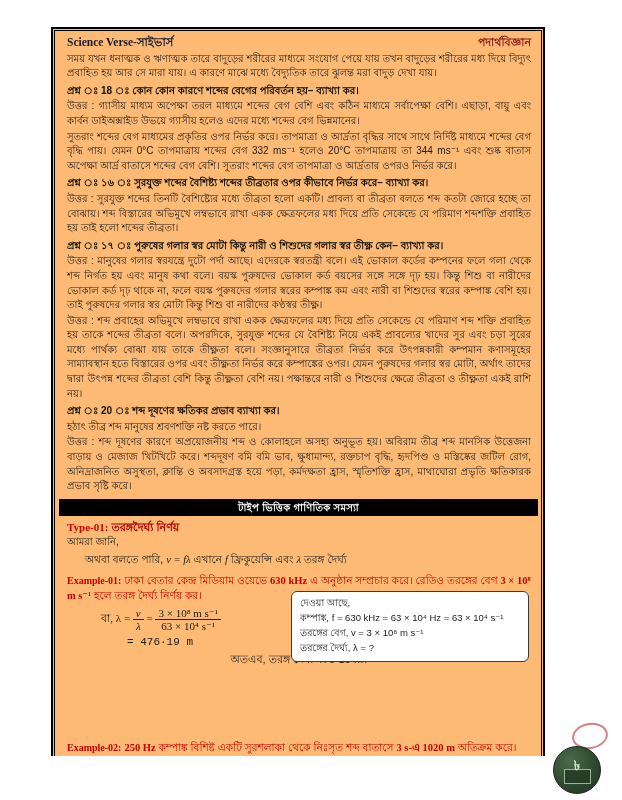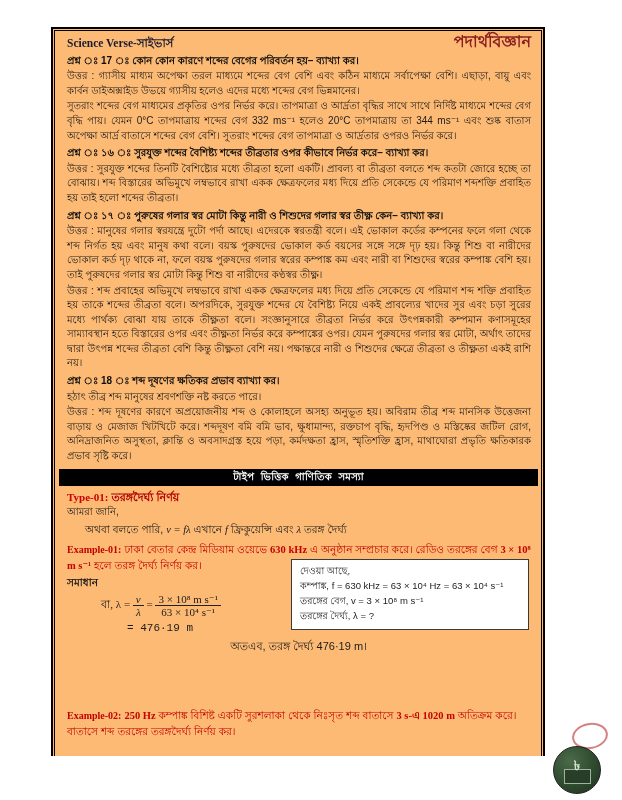--- a/index.html
+++ b/index.html
@@ -14,27 +14,27 @@
     border:2px solid #000;border-bottom:none;background:#fdba74;
   }
   .page-inner{
     margin:1px 1px 0 1px;height:726px;
     border:1px solid #000;border-bottom:none;
     padding:4px 10px 0 12px;overflow:hidden;
     font-size:10px;line-height:14.6px;text-align:justify;
   }
   .hdr{display:flex;justify-content:space-between;align-items:baseline;margin-bottom:2px;text-align:left;}
   .hdr-left{font-family:"Liberation Serif","DejaVu Serif",serif;font-weight:bold;font-size:11.5px;color:#1b1b30;}
-  .hdr-right{font-weight:bold;font-size:16px;color:#8b1f1f;}
+  .hdr-right{font-weight:bold;font-size:11px;color:#8b1f1f;}
   p{margin:0;}
   .q{font-weight:bold;margin-top:3px;color:#0d0d0d;}
   .a{margin-top:1px;}
   .banner{
     background:#000;color:#fff;text-align:center;font-size:10px;line-height:15px;
-    margin:5px -7px 4px -8px;padding:1px 0;font-weight:bold;letter-spacing:.3px;font-family:Liberation Mono, monospace;
+    margin:5px -7px 4px -8px;padding:1px 0;font-weight:bold;letter-spacing:.3px;
   }
   .type-line{font-weight:bold;font-size:11px;margin-top:2px;text-align:left;}
   .type-label{color:#cc0000;font-family:"Liberation Serif","DejaVu Serif",serif;}
   .type-title{color:#b30000;}
   .mathtext{font-family:"Liberation Serif","DejaVu Serif",serif;}
   .mvar{font-family:"Liberation Serif","DejaVu Serif",serif;font-style:italic;}
   .know{margin-left:18px;margin-top:2px;text-align:left;font-size:10.5px;}
   .example{color:#c40000;font-size:10.5px;margin-top:5px;text-align:left;line-height:15.5px;}
   .example .ex-label{font-weight:bold;font-family:"Liberation Serif","DejaVu Serif",serif;font-size:10px;}
   .example .ex-num{font-weight:bold;font-family:"Liberation Serif","DejaVu Serif",serif;}
@@ -72,34 +72,35 @@
 <body>
 
 <div class="page-frame">
   <div class="page-inner">
 
     <div class="hdr">
       <span class="hdr-left">Science Verse-সাইভার্স</span>
       <span class="hdr-right">পদার্থবিজ্ঞান</span>
     </div>
 
+    <p class="a">সময় যখন ধনাত্মক ও ঋণাত্মক তারে বাদুড়ের শরীরের মাধ্যমে সংযোগ পেয়ে যায় তখন বাদুড়ের শরীরের মধ্য দিয়ে বিদ্যুৎ প্রবাহিত হয় আর সে মারা যায়। এ কারণে মাঝে মধ্যে বৈদ্যুতিক তারে ঝুলন্ত মরা বাদুড় দেখা যায়।</p>
 
-    <p class="q">প্রশ্ন ঃ 17 ঃ কোন কোন কারণে শব্দের বেগের পরিবর্তন হয়– ব্যাখ্যা কর।</p>
+    <p class="q">প্রশ্ন ঃ 18 ঃ কোন কোন কারণে শব্দের বেগের পরিবর্তন হয়– ব্যাখ্যা কর।</p>
     <p class="a">উত্তর : গ্যাসীয় মাধ্যম অপেক্ষা তরল মাধ্যমে শব্দের বেগ বেশি এবং কঠিন মাধ্যমে সর্বাপেক্ষা বেশি। এছাড়া, বায়ু এবং কার্বন ডাইঅক্সাইড উভয়ে গ্যাসীয় হলেও এদের মধ্যে শব্দের বেগ ভিন্নমানের।</p>
     <p class="a">সুতরাং শব্দের বেগ মাধ্যমের প্রকৃতির ওপর নির্ভর করে। তাপমাত্রা ও আর্দ্রতা বৃদ্ধির সাথে সাথে নির্দিষ্ট মাধ্যমে শব্দের বেগ বৃদ্ধি পায়। যেমন 0°C তাপমাত্রায় শব্দের বেগ 332 ms⁻¹ হলেও 20°C তাপমাত্রায় তা 344 ms⁻¹ এবং শুষ্ক বাতাস অপেক্ষা আর্দ্র বাতাসে শব্দের বেগ বেশি। সুতরাং শব্দের বেগ তাপমাত্রা ও আর্দ্রতার ওপরও নির্ভর করে।</p>
 
     <p class="q">প্রশ্ন ঃ ১৬ ঃ সুরযুক্ত শব্দের বৈশিষ্ট্য শব্দের তীব্রতার ওপর কীভাবে নির্ভর করে– ব্যাখ্যা কর।</p>
     <p class="a">উত্তর : সুরযুক্ত শব্দের তিনটি বৈশিষ্ট্যের মধ্যে তীব্রতা হলো একটি। প্রাবল্য বা তীব্রতা বলতে শব্দ কতটা জোরে হচ্ছে তা বোঝায়। শব্দ বিস্তারের অভিমুখে লম্বভাবে রাখা একক ক্ষেত্রফলের মধ্য দিয়ে প্রতি সেকেন্ডে যে পরিমাণ শব্দশক্তি প্রবাহিত হয় তাই হলো শব্দের তীব্রতা।</p>
 
     <p class="q">প্রশ্ন ঃ ১৭ ঃ পুরুষের গলার স্বর মোটা কিন্তু নারী ও শিশুদের গলার স্বর তীক্ষ্ণ কেন– ব্যাখ্যা কর।</p>
     <p class="a">উত্তর : মানুষের গলার স্বরযন্ত্রে দুটো পর্দা আছে। এদেরকে স্বরতন্ত্রী বলে। এই ভোকাল কর্ডের কম্পনের ফলে গলা থেকে শব্দ নির্গত হয় এবং মানুষ কথা বলে। বয়স্ক পুরুষদের ভোকাল কর্ড বয়সের সঙ্গে সঙ্গে দৃঢ় হয়। কিন্তু শিশু বা নারীদের ভোকাল কর্ড দৃঢ় থাকে না, ফলে বয়স্ক পুরুষদের গলার স্বরের কম্পাঙ্ক কম এবং নারী বা শিশুদের স্বরের কম্পাঙ্ক বেশি হয়। তাই পুরুষদের গলার স্বর মোটা কিন্তু শিশু বা নারীদের কণ্ঠস্বর তীক্ষ্ণ।</p>
 
     <p class="a">উত্তর : শব্দ প্রবাহের অভিমুখে লম্বভাবে রাখা একক ক্ষেত্রফলের মধ্য দিয়ে প্রতি সেকেন্ডে যে পরিমাণ শব্দ শক্তি প্রবাহিত হয় তাকে শব্দের তীব্রতা বলে। অপরদিকে, সুরযুক্ত শব্দের যে বৈশিষ্ট্য নিয়ে একই প্রাবল্যের খাদের সুর এবং চড়া সুরের মধ্যে পার্থক্য বোঝা যায় তাকে তীক্ষ্ণতা বলে। সংজ্ঞানুসারে তীব্রতা নির্ভর করে উৎপন্নকারী কম্পমান কণাসমূহের সাম্যাবস্থান হতে বিস্তারের ওপর এবং তীক্ষ্ণতা নির্ভর করে কম্পাঙ্কের ওপর। যেমন পুরুষদের গলার স্বর মোটা, অর্থাৎ তাদের দ্বারা উৎপন্ন শব্দের তীব্রতা বেশি কিন্তু তীক্ষ্ণতা বেশি নয়। পক্ষান্তরে নারী ও শিশুদের ক্ষেত্রে তীব্রতা ও তীক্ষ্ণতা একই রাশি নয়।</p>
 
-    <p class="q">প্রশ্ন ঃ 18 ঃ শব্দ দূষণের ক্ষতিকর প্রভাব  ব্যাখ্যা কর।</p>
+    <p class="q">প্রশ্ন ঃ 20 ঃ শব্দ দূষণের ক্ষতিকর প্রভাব  ব্যাখ্যা কর।</p>
     <p class="a">হঠাৎ তীব্র শব্দ মানুষের শ্রবণশক্তি নষ্ট করতে পারে।</p>
     <p class="a">উত্তর : শব্দ দূষণের কারণে অপ্রয়োজনীয় শব্দ ও কোলাহলে অসহ্য অনুভূত হয়। অবিরাম তীব্র শব্দ মানসিক উত্তেজনা বাড়ায় ও মেজাজ খিটখিটে করে। শব্দদূষণ বমি বমি ভাব, ক্ষুধামান্দ্য, রক্তচাপ বৃদ্ধি, হৃদপিণ্ড ও মস্তিষ্কের জটিল রোগ, অনিদ্রাজনিত অসুস্থতা, ক্লান্তি ও অবসাদগ্রস্ত হয়ে পড়া, কর্মদক্ষতা হ্রাস, স্মৃতিশক্তি হ্রাস, মাথাঘোরা প্রভৃতি ক্ষতিকারক প্রভাব সৃষ্টি করে।</p>
 
     <div class="banner">টাইপ ভিত্তিক গাণিতিক সমস্যা</div>
 
     <div class="type-line">
       <span class="type-label">Type-01:</span>
       <span class="type-title">তরঙ্গদৈর্ঘ্য নির্ণয়</span>
     </div>
 
@@ -118,31 +119,30 @@
       <span class="ex-label">Example-01:</span>
       <span>ঢাকা বেতার কেন্দ্র মিডিয়াম ওয়েভে</span>
       <span class="ex-num">630 kHz</span>
       <span>এ অনুষ্ঠান সম্প্রচার করে। রেডিও তরঙ্গের বেগ</span>
       <span class="ex-num">3 × 10⁸ m s⁻¹</span>
       <span>হলে তরঙ্গ দৈর্ঘ্য নির্ণয় কর।</span>
     </p>
 
     <div class="sol-region" style="min-height:128px;">
       <div class="sol-left">
-        <div class="sol-label">সমাধান</div>
         <div class="sol-line mathtext" style="margin-left:34px;">
           <span>বা, λ =</span>
           <span class="frac"><span class="num mvar">v</span><span class="den mvar">λ</span></span>
           <span>=</span>
           <span class="frac"><span class="num">3 × 10⁸ m s⁻¹</span><span class="den">63 × 10⁴ s⁻¹</span></span>
         </div>
         <div class="sol-line mathtext" style="margin-left:60px;font-family:Liberation Mono, monospace;">= 476·19 m</div>
         <div class="sol-line" style="margin-left:18px;text-align:right;">অতএব, তরঙ্গ দৈর্ঘ্য 476·19 m।</div>
       </div>
-      <div class="given-box" style="top:-16px;">
+      <div class="given-box" style="top:-16px;border-radius:6px;">
         <div class="gb-line">দেওয়া আছে,</div>
         <div class="gb-line">কম্পাঙ্ক, f = 630 kHz = 63 × 10⁴ Hz = 63 × 10⁴ s⁻¹</div>
         <div class="gb-line">তরঙ্গের বেগ, v = 3 × 10⁸ m s⁻¹</div>
         <div class="gb-line">তরঙ্গের দৈর্ঘ্য, λ = ?</div>
       </div>
     </div>
 
     <p class="example">
       <span class="ex-label">Example-02:</span>
       <span class="ex-num">250 Hz</span>

